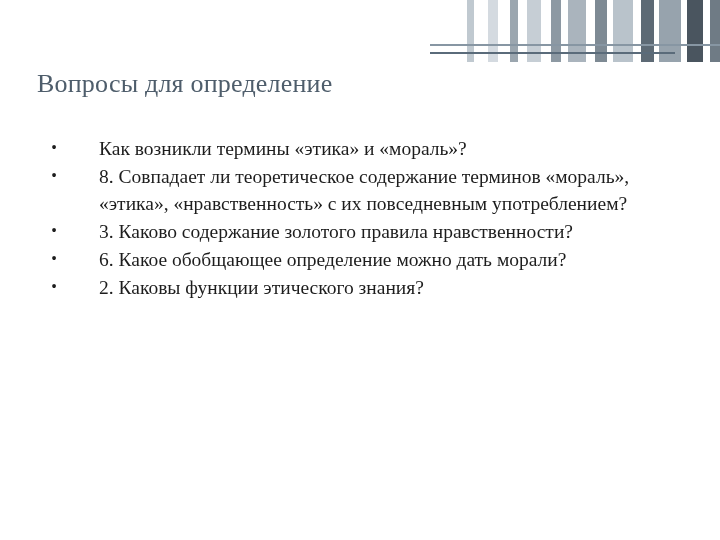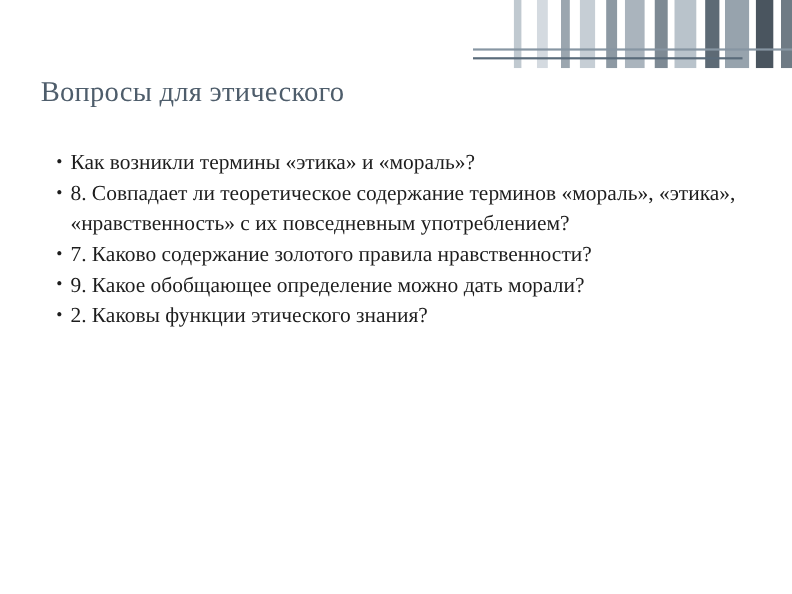--- a/index.html
+++ b/index.html
@@ -112,20 +112,21 @@
     flex: 0 0 auto;
     width: 20px;
     text-align: center;
     font-size: 16px;
     line-height: 1.55;
     color: #1d1d1d;
   }
   .bullet .txt {
     flex: 1 1 auto;
     text-align: left;
+    margin-left: 35px;
   }
 </style>
 </head>
 <body>
 
 <div class="slide">
 
   <div class="deco">
     <div class="bar b1"></div>
     <div class="bar b2"></div>
@@ -149,42 +150,42 @@
     <div class="bar b20"></div>
     <div class="bar b21"></div>
     <div class="bar b22"></div>
     <div class="bar b23"></div>
     <div class="bar b24"></div>
   </div>
 
   <div class="rule rule-long"></div>
   <div class="rule rule-short"></div>
 
-  <div class="title">Вопросы для этического</div>
+  <div class="title">Вопросы для определение</div>
 
   <div class="body">
 
     <div class="bullet">
       <span class="dot">•</span>
       <span class="txt">Как возникли термины «этика» и «мораль»?</span>
     </div>
 
     <div class="bullet">
       <span class="dot">•</span>
       <span class="txt">8. Совпадает ли теоретическое содержание терминов «мораль», «этика», «нравственность» с их повседневным употреблением?</span>
     </div>
 
     <div class="bullet">
       <span class="dot">•</span>
-      <span class="txt">7. Каково содержание золотого правила нравственности?</span>
+      <span class="txt">3. Каково содержание золотого правила нравственности?</span>
     </div>
 
     <div class="bullet">
       <span class="dot">•</span>
-      <span class="txt">9. Какое обобщающее определение можно дать морали?</span>
+      <span class="txt">6. Какое обобщающее определение можно дать морали?</span>
     </div>
 
     <div class="bullet">
       <span class="dot">•</span>
       <span class="txt">2. Каковы функции этического знания?</span>
     </div>
 
   </div>
 </div>
 

